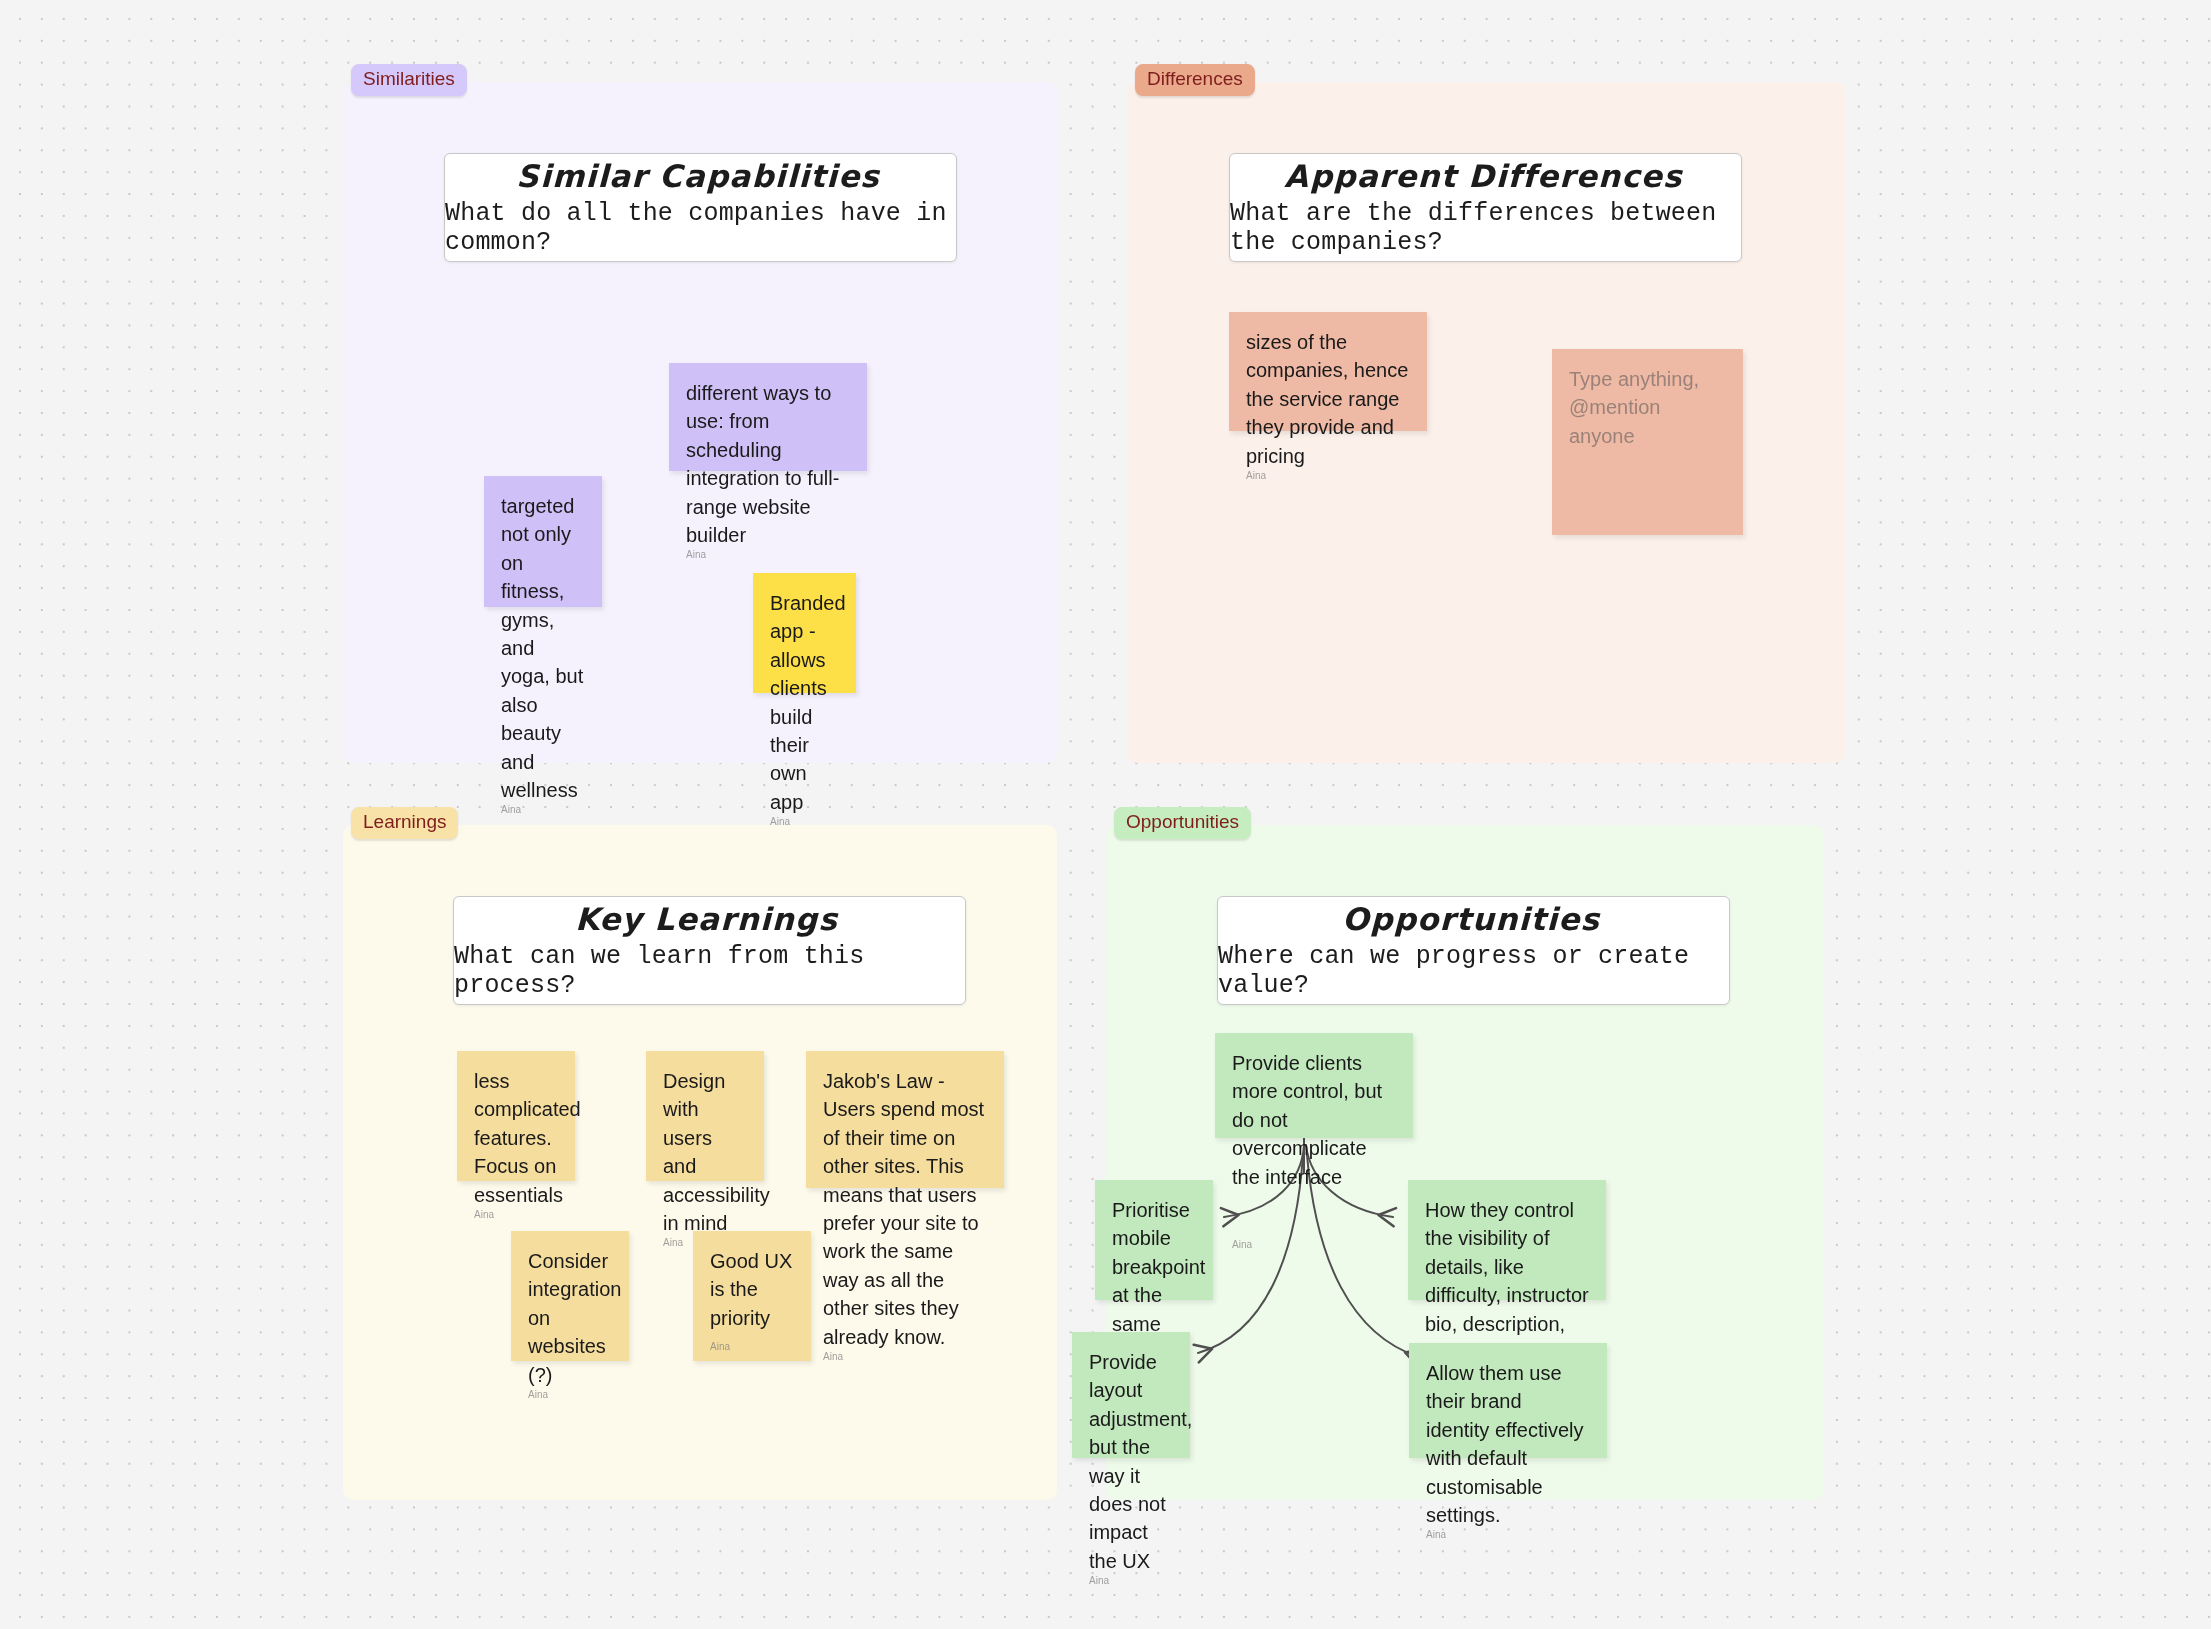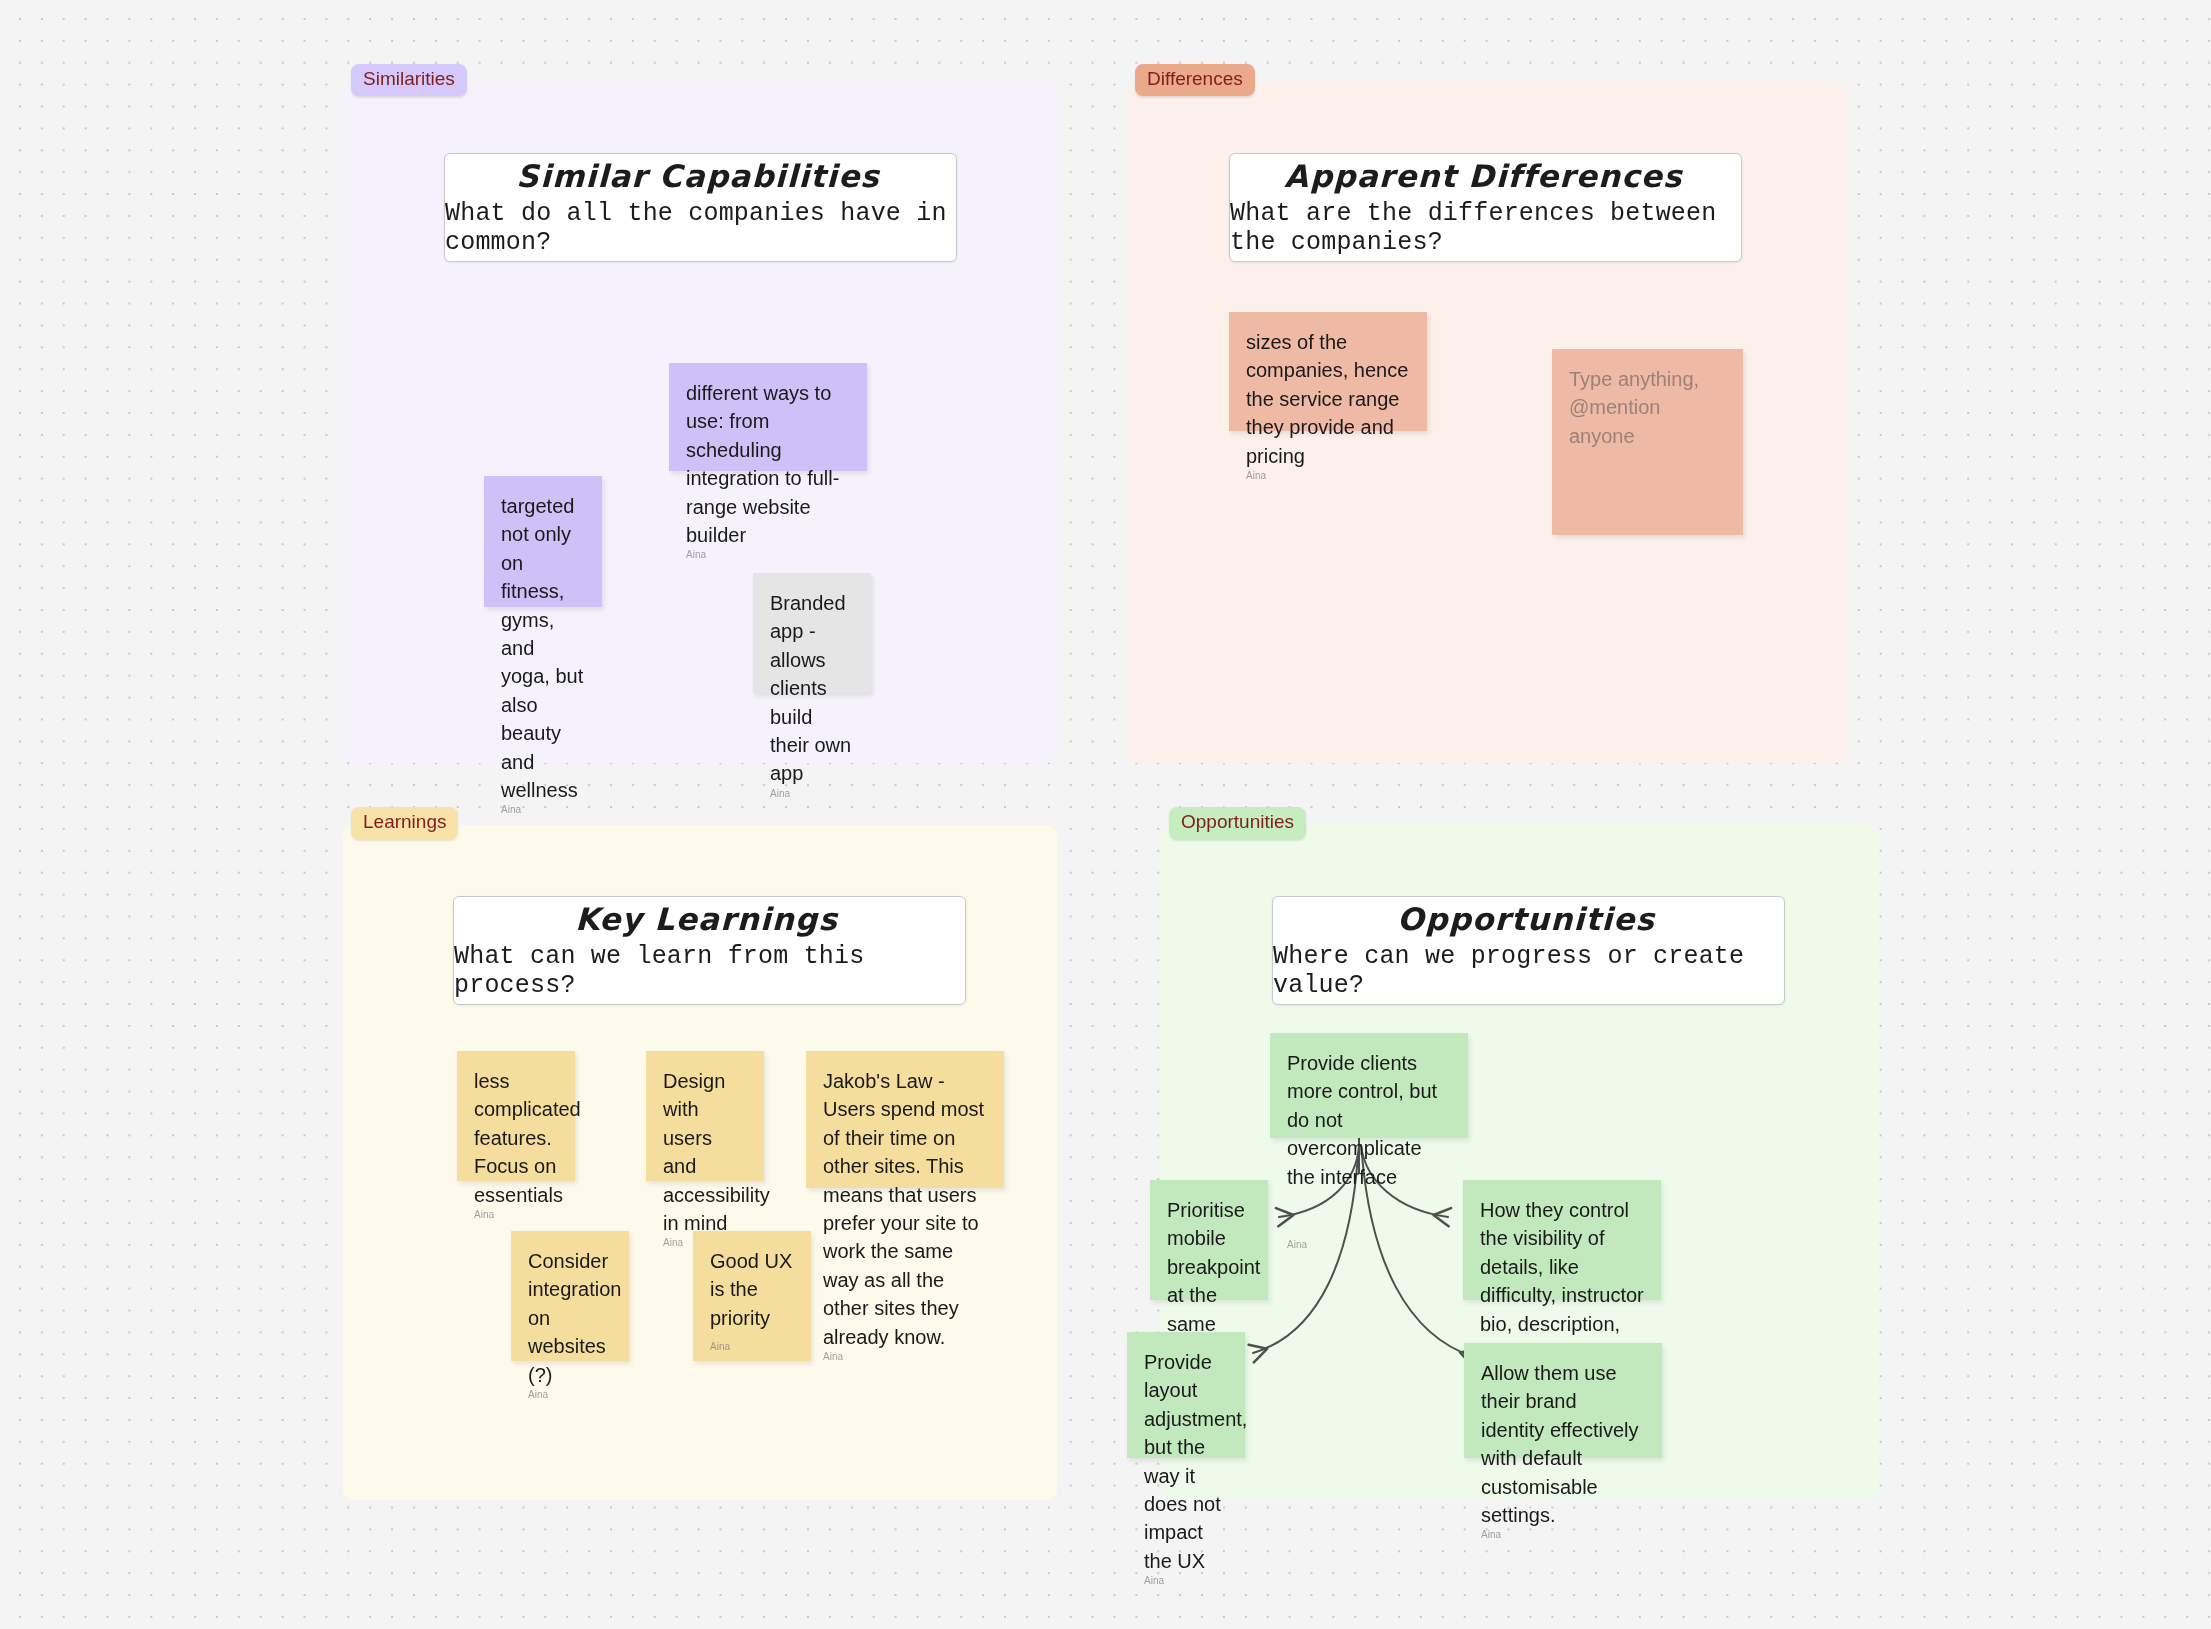--- a/index.html
+++ b/index.html
@@ -112,21 +112,21 @@
     <div class="note" style="left:326px; top:281px; width:198px; height:108px; background:#cfc0f7;">
       <div class="note-text">different ways to use: from scheduling integration to full-range website builder</div>
       <div class="note-author">Aina</div>
     </div>
 
     <div class="note" style="left:141px; top:394px; width:118px; height:131px; background:#cfc0f7;">
       <div class="note-text">targeted not only on fitness, gyms, and yoga, but also beauty and wellness</div>
       <div class="note-author">Aina</div>
     </div>
 
-    <div class="note" style="left:410px; top:491px; width:118px; height:120px; background:#e5e5e5;">
+    <div class="note" style="left:410px; top:491px; width:103px; height:120px; background:#fde047;">
       <div class="note-text">Branded app - allows clients build their own app</div>
       <div class="note-author">Aina</div>
     </div>
   </div>
 
   <div class="frame" style="left:1127px; top:82px; width:718px; height:681px; background:#fcf0ea;">
     <div class="frame-label" style="background:#eaa98b;">Differences</div>
 
     <div class="title-card" style="left:102px; top:71px; width:513px; height:109px;">
       <div class="title-main">Apparent Differences</div>
@@ -171,21 +171,21 @@
       <div class="note-text">Consider integration on websites (?)</div>
       <div class="note-author">Aina</div>
     </div>
 
     <div class="note" style="left:350px; top:406px; width:118px; height:130px; background:#f5dd9e;">
       <div class="note-text">Good UX is the priority</div>
       <div class="note-author">Aina</div>
     </div>
   </div>
 
-  <div class="frame" style="left:1161px; top:825px; width:718px; height:675px; background:#effbea;">
+  <div class="frame" style="left:1106px; top:825px; width:718px; height:675px; background:#effbea;">
     <div class="frame-label" style="background:#c6edc0;">Opportunities</div>
 
     <div class="title-card" style="left:111px; top:71px; width:513px; height:109px;">
       <div class="title-main">Opportunities</div>
       <div class="title-sub">Where can we progress or create value?</div>
     </div>
 
     <svg class="arrows" viewBox="0 0 718 675">
       <defs>
         <marker id="ah" viewBox="0 0 12 12" refX="10" refY="6" markerWidth="11" markerHeight="11" orient="auto-start-reverse">

